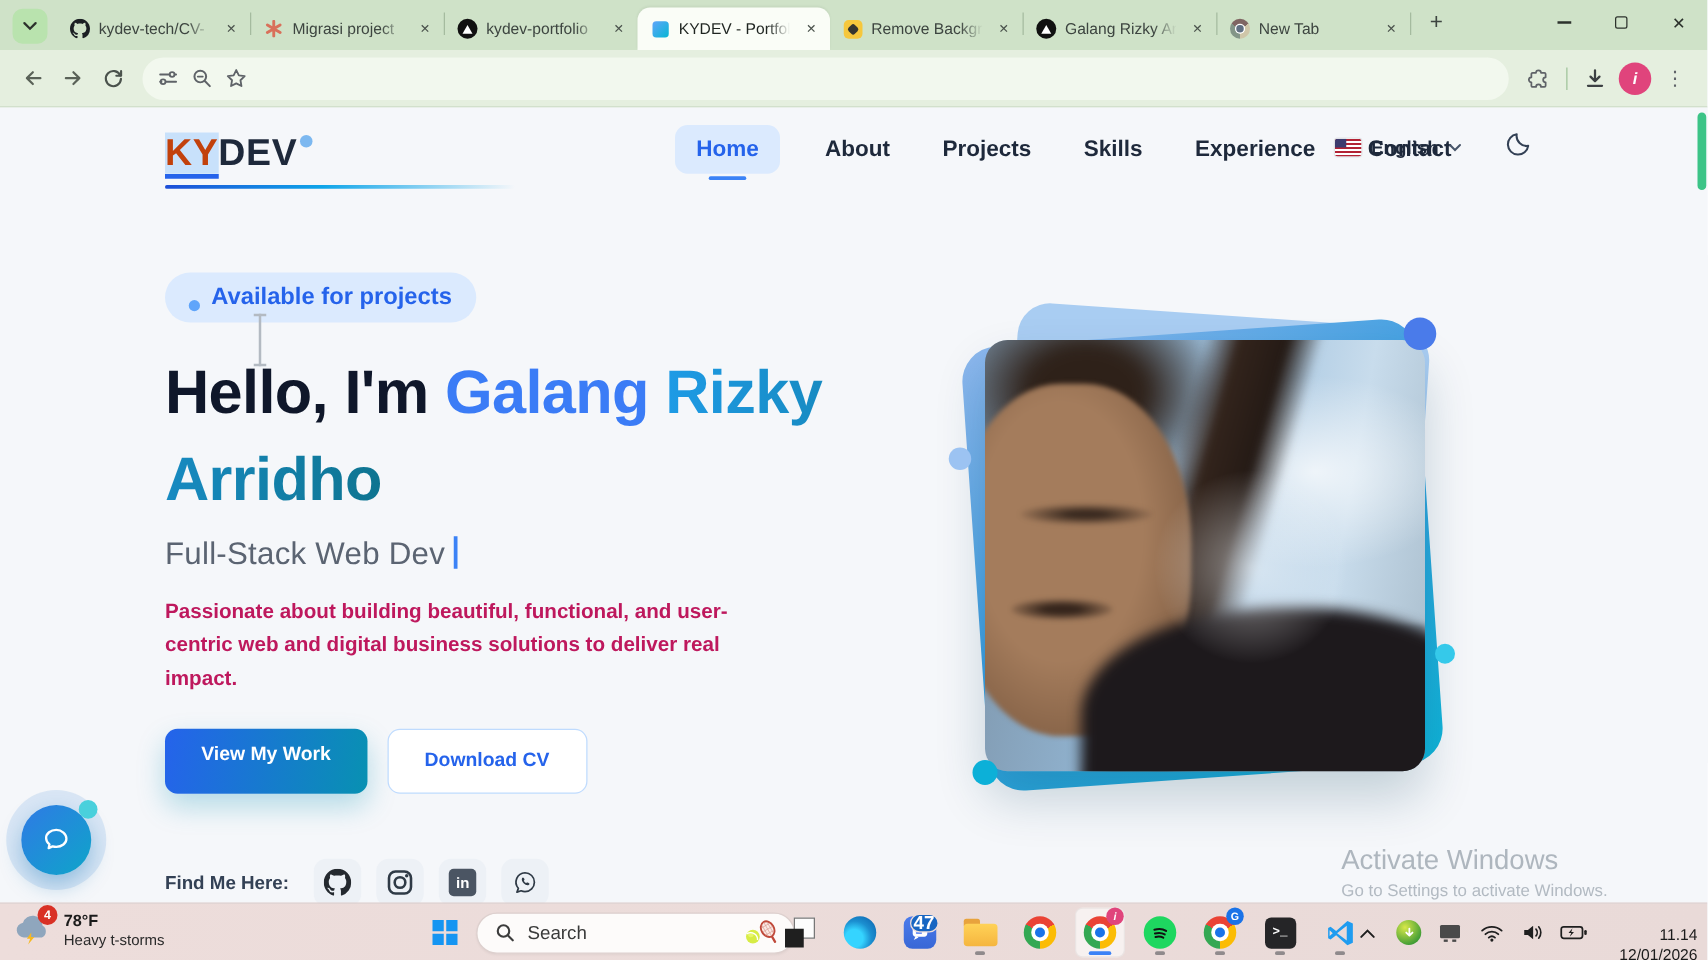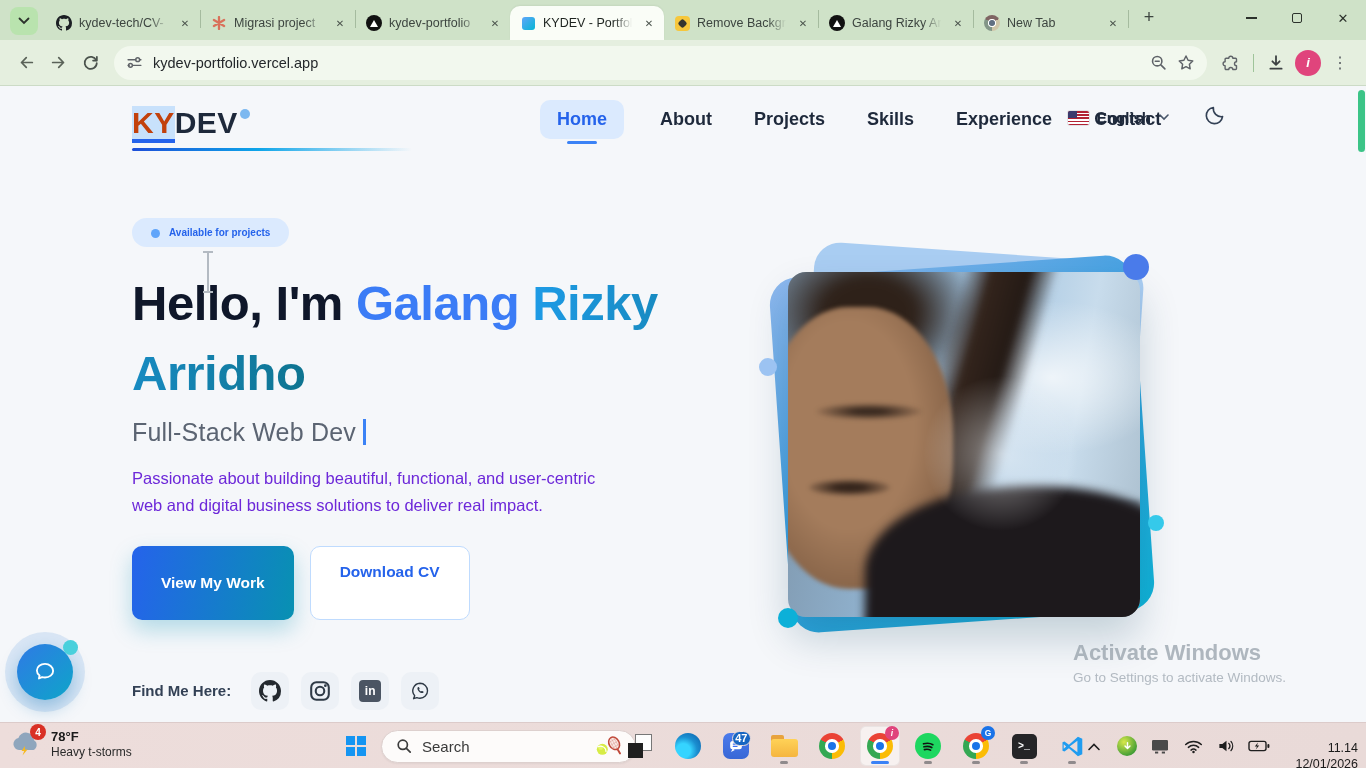--- a/index.html
+++ b/index.html
@@ -59,30 +59,30 @@
   .nav-item.active { color:#2563eb; background:#dbeafe; padding:9px 17px; border-radius:10px; position:relative; }
   .nav-underline { position:absolute; left:50%; transform:translateX(-50%); bottom:-5px; width:30px; height:3px; border-radius:2px; background:#3b82f6; }
 
   .header-ctrl { position:absolute; right:140px; top:18px; display:flex; align-items:center; gap:34px; }
   .lang-select { display:flex; align-items:center; gap:8px; font-size:15px; font-weight:600; color:#1e293b; }
   .flag { position:relative; width:21px; height:14px; border-radius:2px; overflow:hidden;
      background:repeating-linear-gradient(180deg,#b22234 0 1.6px,#fff 1.6px 3.2px); box-shadow:0 0 0 1px rgba(0,0,0,.08); }
   .flag::after { content:""; position:absolute; left:0; top:0; width:9px; height:7px; background:#3c3b6e; }
 
   .hero-left { position:absolute; left:132px; top:132px; width:560px; }
-  .hero-badge { display:inline-flex; align-items:flex-end; gap:9px; background:#dbeafe; color:#2563eb; font-size:10px; font-weight:600; padding:9px 19px; border-radius:999px; }
+  .hero-badge { display:inline-flex; align-items:flex-end; gap:9px; background:#dbeafe; color:#2563eb; font-size:19px; font-weight:600; padding:9px 19px; border-radius:999px; }
   .badge-dot { width:9px; height:9px; border-radius:50%; background:#60a5fa; }
   .hero-title { margin-top:22px; font-size:49px; font-weight:800; line-height:1.42; letter-spacing:-.5px; color:#0f172a; width:545px; }
   .name-a { color:#3b7cf6; }
   .name-b { background:linear-gradient(90deg,#1e9be6,#0e7490); -webkit-background-clip:text; background-clip:text; color:transparent; }
   .hero-role { margin-top:10px; font-size:25px; font-weight:300; color:#5b6472; letter-spacing:.2px; }
   .caret { display:inline-block; width:2.5px; height:26px; background:#3b82f6; margin-left:7px; vertical-align:-4px; }
-  .hero-desc { margin-top:18px; width:480px; font-size:16.5px; line-height:1.62; color:#6d28d9; }
+  .hero-desc { margin-top:18px; width:480px; font-size:16.5px; line-height:1.62; color:#be185d;font-weight:bold; }
   .hero-ctas { margin-top:27px; display:flex; gap:16px; }
-  .btn-primary { padding:28px 29px; border-radius:10px; background:linear-gradient(100deg,#2563eb,#0891b2); color:#fff; font-size:15.5px; font-weight:bold; box-shadow:0 10px 22px rgba(8,145,178,.28); }
+  .btn-primary { padding:12px 29px; border-radius:10px; background:linear-gradient(100deg,#2563eb,#0891b2); color:#fff; font-size:15.5px; font-weight:bold; box-shadow:0 10px 22px rgba(8,145,178,.28); }
   .btn-secondary { padding:16px 29px; border-radius:10px; background:#fff; border:1px solid #bfdbfe; color:#2563eb; font-size:15.5px; font-weight:bold; }
   .hero-social { margin-top:52px; display:flex; align-items:center; gap:12px; }
   .social-label { font-size:15px; font-weight:600; color:#334155; margin-right:8px; }
   .social-tile { width:38px; height:38px; border-radius:10px; background:#edf1f6; display:flex; align-items:center; justify-content:center; }
   .li-badge { width:22px; height:22px; border-radius:4px; background:#4b5563; color:#fff; font-size:12px; font-weight:bold; display:flex; align-items:center; justify-content:center; }
 
   .ibeam { position:absolute; left:207px; top:165px; width:2px; height:42px; background:#b3bac2; }
   .ibeam::before,.ibeam::after { content:""; position:absolute; left:-4px; width:10px; height:2px; background:#b3bac2; }
   .ibeam::before { top:0; } .ibeam::after { bottom:0; }
 
@@ -101,21 +101,21 @@
   .ph-mustache { position:absolute; left:6%; top:60%; width:23%; height:5%; border-radius:50%; background:radial-gradient(ellipse,#35251c 25%,rgba(53,37,28,0) 80%); filter:blur(2px); }
   .ph-shirt { position:absolute; left:22%; bottom:-14%; width:95%; height:52%; border-radius:48% 48% 0 0; background:#1d191c; filter:blur(5px); }
   .ph-flare { position:absolute; left:38%; top:30%; width:45%; height:45%; border-radius:50%; background:radial-gradient(circle,rgba(255,255,255,.5),rgba(255,255,255,0) 70%); }
   .dot { position:absolute; border-radius:50%; }
   .dot-1 { left:1123px; top:168px; width:26px; height:26px; background:#4a7bea; }
   .dot-2 { left:759px; top:272px; width:18px; height:18px; background:#9cc3f2; }
   .dot-3 { left:1148px; top:429px; width:16px; height:16px; background:#35c9ea; }
   .dot-4 { left:778px; top:522px; width:20px; height:20px; background:#0cb0d8; }
 
   .watermark { position:absolute; left:1073px; top:554px; color:rgba(150,160,170,.75); }
-  .wm-title { font-size:22px; font-weight:700; }
+  .wm-title { font-size:22px; font-weight:400;margin-top:35px; }
   .wm-sub { font-size:13.5px; margin-top:4px; color:rgba(150,160,170,.7); }
 
   .chat-fab { position:absolute; left:5px; top:546px; width:80px; height:80px; }
   .fab-halo { position:absolute; inset:0; border-radius:50%; background:rgba(190,214,240,.5); }
   .fab-core { position:absolute; left:12px; top:12px; width:56px; height:56px; border-radius:50%; background:linear-gradient(135deg,#2f7ae5,#0ea5c9); display:flex; align-items:center; justify-content:center; box-shadow:0 8px 18px rgba(14,116,180,.35); }
   .fab-dot { position:absolute; left:58px; top:8px; width:15px; height:15px; border-radius:50%; background:#49d0dc; }
 
   .scroll-thumb { position:absolute; right:1px; top:4px; width:7px; height:62px; border-radius:4px; background:#3cc487; }
 
   
@@ -131,21 +131,21 @@
   .search-pill { position:absolute; left:381px; top:6.5px; width:255px; height:33px; border-radius:17px; background:#fdfbfa; border:1px solid #ddd0ce; display:flex; align-items:center; padding:0 8px 0 14px; gap:10px; box-shadow:0 1px 2px rgba(0,0,0,.05); }
   .search-text { flex:1; font-size:15px; color:#3a3a3a; }
   .tb-apps { position:absolute; left:620px; top:3px; display:flex; gap:8px; }
   .tb-ic { position:relative; width:40px; height:40px; border-radius:6px; display:flex; align-items:center; justify-content:center; }
   .tb-ic.app-active { background:rgba(255,255,255,.6); box-shadow:inset 0 0 0 1px rgba(0,0,0,.05); }
   .dash { position:absolute; bottom:2px; left:50%; transform:translateX(-50%); width:8px; height:3px; border-radius:2px; background:#8f8a8c; }
   .dash.active { width:18px; background:#3b82f6; }
   .ic-badge { position:absolute; right:1px; top:0; width:14px; height:14px; border-radius:50%; color:#fff; font-size:8.5px; font-weight:bold; display:flex; align-items:center; justify-content:center; }
   .badge-pink { background:#e0447c; font-style:italic; }
   .badge-blue { background:#1a73e8; }
-  .chat-badge { position:absolute; right:-1px; top:-2px; min-width:17px; height:15px; border-radius:8px; background:#1766c2; border:1.5px solid #eddddb; color:#fff; font-size:11px; font-weight:bold; display:flex; align-items:center; justify-content:center; padding:0 2px; }
+  .chat-badge { position:absolute; right:-1px; top:-2px; min-width:17px; height:15px; border-radius:8px; background:#1766c2; border:1.5px solid #eddddb; color:#fff; font-size:15px; font-weight:bold; display:flex; align-items:center; justify-content:center; padding:0 2px; }
   .taskview { position:relative; width:24px; height:24px; }
   .taskview::before { content:""; position:absolute; right:0; top:0; width:15px; height:15px; background:#fdfdfd; border:1px solid #777; }
   .taskview::after { content:""; position:absolute; left:0; bottom:0; width:15px; height:15px; background:#1f1f1f; }
   .edge-logo { width:26px; height:26px; border-radius:50%; background:radial-gradient(circle at 32% 68%,#35d4ff 0 28%,#1b8fd0 55%,#0b5ba8 100%); }
   .chat-app { position:relative; width:27px; height:27px; }
   .chat-sq { width:26px; height:26px; border-radius:7px; background:linear-gradient(180deg,#4b7bec,#3867d6); display:flex; align-items:center; justify-content:center; }
   .folder-ic { position:relative; width:27px; height:22px; }
   .folder-ic::before { content:""; position:absolute; left:0; top:0; width:13px; height:6px; border-radius:2px 2px 0 0; background:#e8a33d; }
   .folder-ic::after { content:""; position:absolute; left:0; bottom:0; width:27px; height:18px; border-radius:3px; background:linear-gradient(180deg,#ffd257,#f5b53f); }
   .spotify-ic { width:26px; height:26px; border-radius:50%; background:#1ed760; display:flex; align-items:center; justify-content:center; }
@@ -268,21 +268,20 @@
     </div>
 
     <div class="omnibox">
       <svg width="17" height="17" viewBox="0 0 16 16">
           <g stroke="#5f6368" stroke-width="1.4" fill="none" stroke-linecap="round">
             <path d="M2 5.3h7M13 5.3h1M2 10.7h1M6.4 10.7H14"></path>
             <circle cx="11" cy="5.3" r="1.8"></circle>
             <circle cx="4.2" cy="10.7" r="1.8"></circle>
           </g>
         </svg>
-      <span class="omni-url">kydev-portfolio.vercel.app</span>
       <svg width="17" height="17" viewBox="0 0 16 16">
           <circle cx="6.8" cy="6.8" r="4.4" stroke="#5f6368" stroke-width="1.5" fill="none"></circle>
           <path d="M10.2 10.2L14 14" stroke="#5f6368" stroke-width="1.5" stroke-linecap="round"></path>
           <path d="M4.9 6.8h3.8" stroke="#5f6368" stroke-width="1.3" stroke-linecap="round"></path>
         </svg>
       <svg width="18" height="18" viewBox="0 0 16 16">
           <path d="M8 1.8l1.85 3.75 4.15.6-3 2.92.7 4.13L8 11.25l-3.7 1.95.7-4.13-3-2.92 4.15-.6z" stroke="#5f6368" stroke-width="1.3" fill="none" stroke-linejoin="round"></path>
         </svg>
     </div>
 

